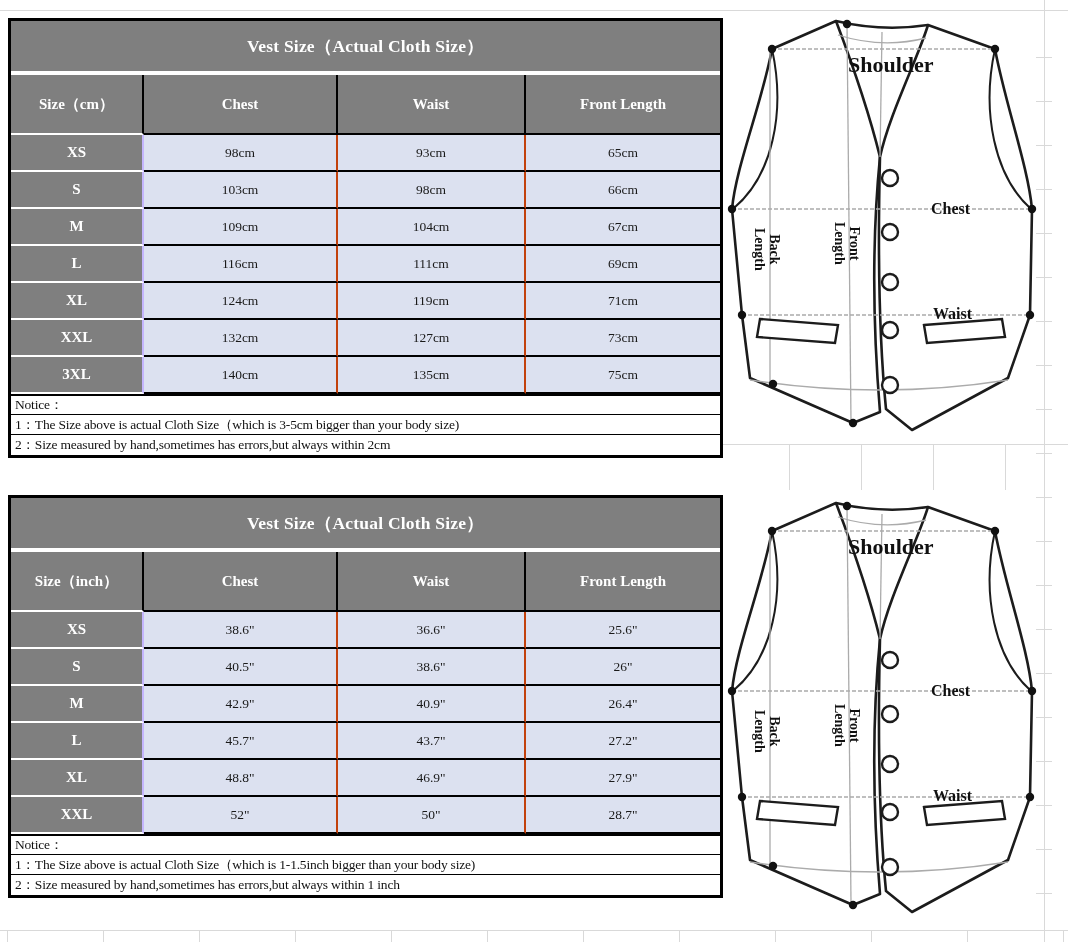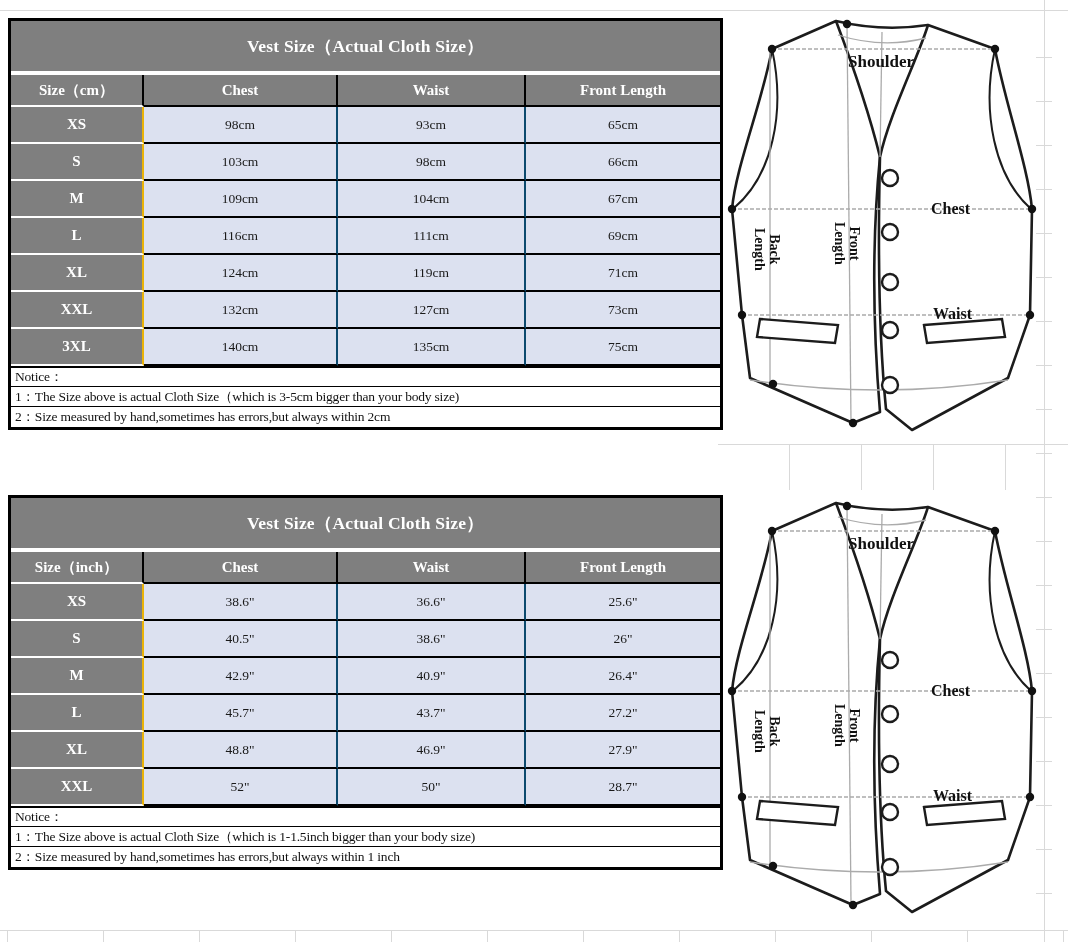--- a/index.html
+++ b/index.html
@@ -8,42 +8,42 @@
   .grid{position:absolute;background:#d9d9d9;z-index:0;}
 
   
   table.size-table{position:absolute;z-index:2;border-collapse:separate;border-spacing:0;
     table-layout:fixed;width:709px;background:#ffffff;border:3px solid #000;}
   table.size-table td,table.size-table th{box-sizing:border-box;vertical-align:middle;overflow:hidden;}
   col.c1{width:133px}col.c2{width:194px}col.c3{width:188px}col.c4{width:194px}
 
   .title-cell{height:54px;background:#7f7f7f;color:#fff;font-size:17.5px;font-weight:bold;
     text-align:center;border-bottom:4px solid #fff;letter-spacing:.2px;}
-  .head-cell{height:32px;background:#7f7f7f;color:#fff;font-size:15px;font-weight:bold;
+  .head-cell{height:60px;background:#7f7f7f;color:#fff;font-size:15px;font-weight:bold;
     text-align:center;border-right:2px solid #000;border-bottom:2px solid #000;}
   .head-cell.hc-size{border-bottom-color:#fff;}
   .head-cell.hc-last{border-right:none;}
 
   tr.data-row{height:37px;}
   .size-cell{background:#7f7f7f;color:#fff;font-size:15px;font-weight:bold;text-align:center;
-    border-right:2px solid #eab308;border-bottom:2px solid #fff;}
+    border-right:2px solid #c4b5fd;border-bottom:2px solid #fff;}
   .val-cell{background:#dce1f0;color:#1a1a1a;font-size:13.5px;text-align:center;
-    border-right:2px solid #0c4a6e;border-bottom:2px solid #000;}
+    border-right:2px solid #c2410c;border-bottom:2px solid #000;}
   .val-cell.vc-last{border-right:none;}
 
   .notice-cell{height:20px;background:#fff;color:#111;font-size:13.5px;text-align:left;
     padding:0 2px 0 4px;border-bottom:1.5px solid #000;letter-spacing:-0.2px;white-space:nowrap;}
   .notice-cell.nc-title{border-top:2px solid #000;}
   .notice-cell.nc-last{border-bottom:none;}
 
   
   .vest{position:absolute;width:318px;height:436px;z-index:1;}
   .vest svg{position:absolute;left:0;top:0;}
   .vlabel{position:absolute;color:#111;font-weight:700;white-space:nowrap;z-index:3;}
-  .vl-shoulder{left:126px;top:44px;font-size:17px;}
+  .vl-shoulder{left:126px;top:44px;font-size:22px;}
   .vl-chest{left:209px;top:192px;font-size:16px;}
   .vl-waist{left:211px;top:297px;font-size:16px;}
   .vrot{transform:rotate(90deg);font-size:14px;line-height:1.1;text-align:center;white-space:normal;}
   .vl-back{left:18px;top:226px;width:54px;}
   .vl-front{left:98px;top:220px;width:54px;}
 </style>
 </head>
 <body>
 
 <svg width="0" height="0" style="position:absolute" aria-hidden="true">

